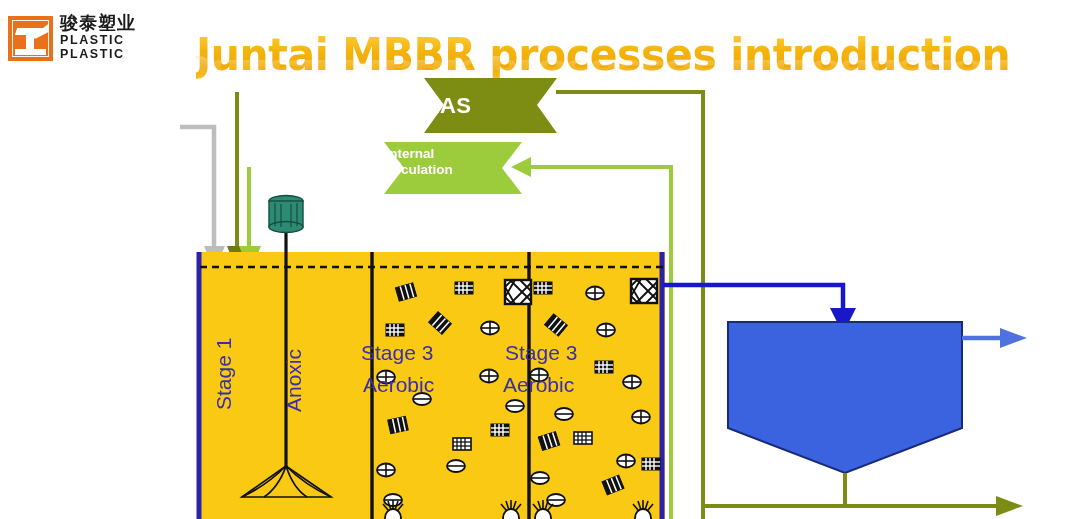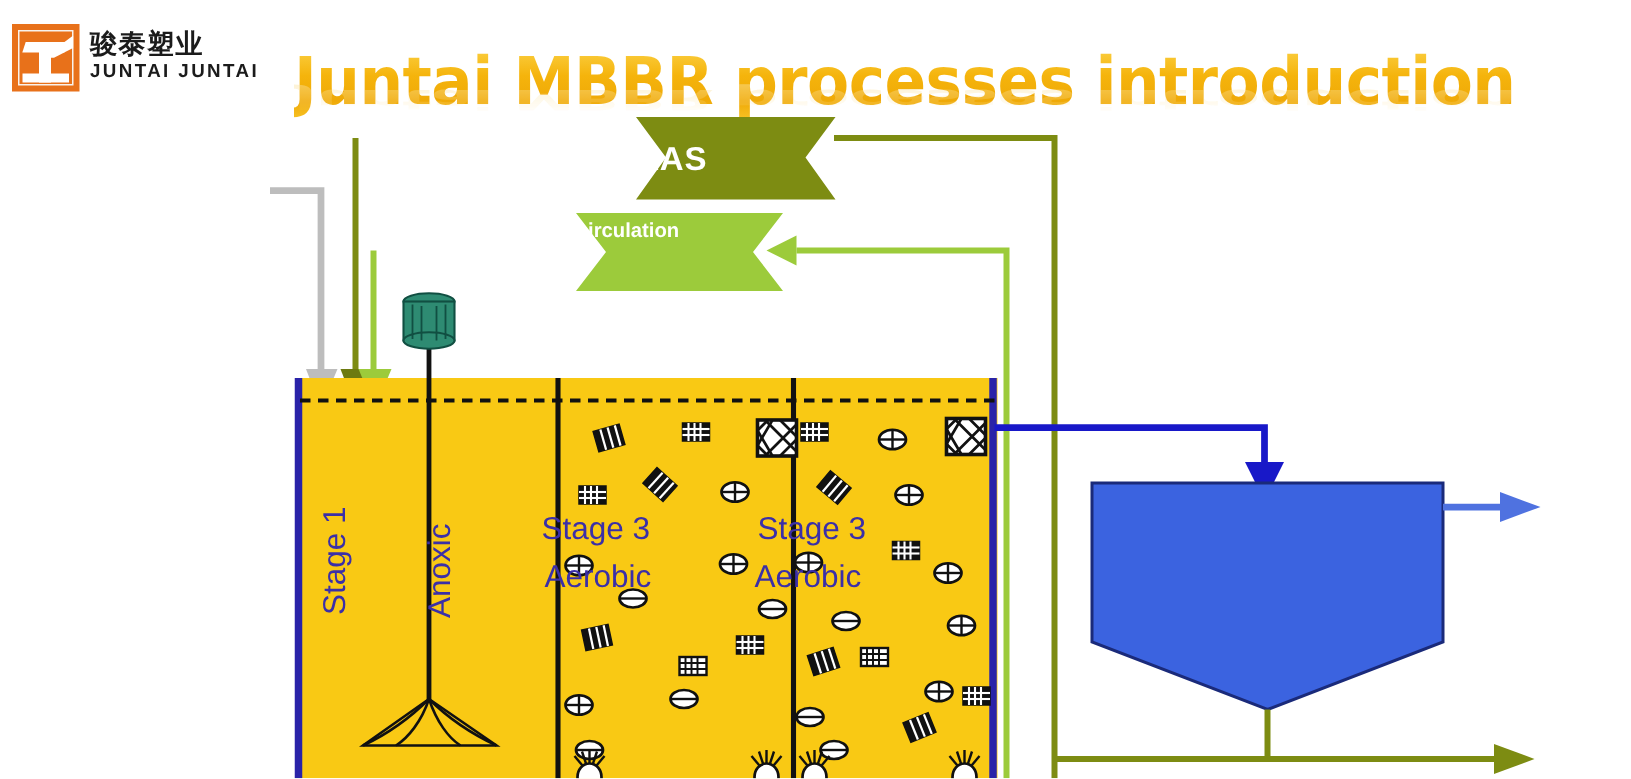--- a/index.html
+++ b/index.html
@@ -169,21 +169,21 @@
     <div id="logo-block">
       <div id="logo-mark">
         <div class="lm-inner"></div>
         <div class="lm-t-bar"></div>
         <div class="lm-wing"></div>
         <div class="lm-t-stem"></div>
         <div class="lm-base"></div>
       </div>
       <div id="logo-text">
         <div id="logo-cn">骏泰塑业</div>
-        <div id="logo-en">JUNTAI JUNTAI</div>
+        <div id="logo-en">PLASTIC PLASTIC</div>
       </div>
     </div>
 
     <div id="title-wrap">
       <div id="page-title">Juntai MBBR processes introduction</div>
       <div id="page-title-reflection">Juntai MBBR processes introduction</div>
     </div>
   </div>
 
   <div id="diagram">
@@ -362,20 +362,21 @@
         <path d="M786 473 L786 506"></path>
         <path d="M644 506 L940 506"></path>
       </g>
       <polygon points="937,496 937,516 964,506" fill="#7d8c12"></polygon>
 
     </svg>
 
     <div class="lbl banner-lbl" id="ras-label" style="left:365px; top:93px; width:133px;">RAS</div>
 
     <div class="lbl banner-lbl" id="ir-label" style="left:325px; top:146px; width:138px;">
+      <div>Internal</div>
       <div>Recirculation</div>
     </div>
 
     <div class="lbl tank-lbl rot-lbl" style="left:196px; top:410px;">Stage 1</div>
     <div class="lbl tank-lbl rot-lbl" style="left:266px; top:412px;">Anoxic</div>
 
     <div class="lbl tank-lbl" style="left:345px; top:341px;">Stage 3</div>
     <div class="lbl tank-lbl" style="left:347px; top:373px;">Aerobic</div>
 
     <div class="lbl tank-lbl" style="left:489px; top:341px;">Stage 3</div>

